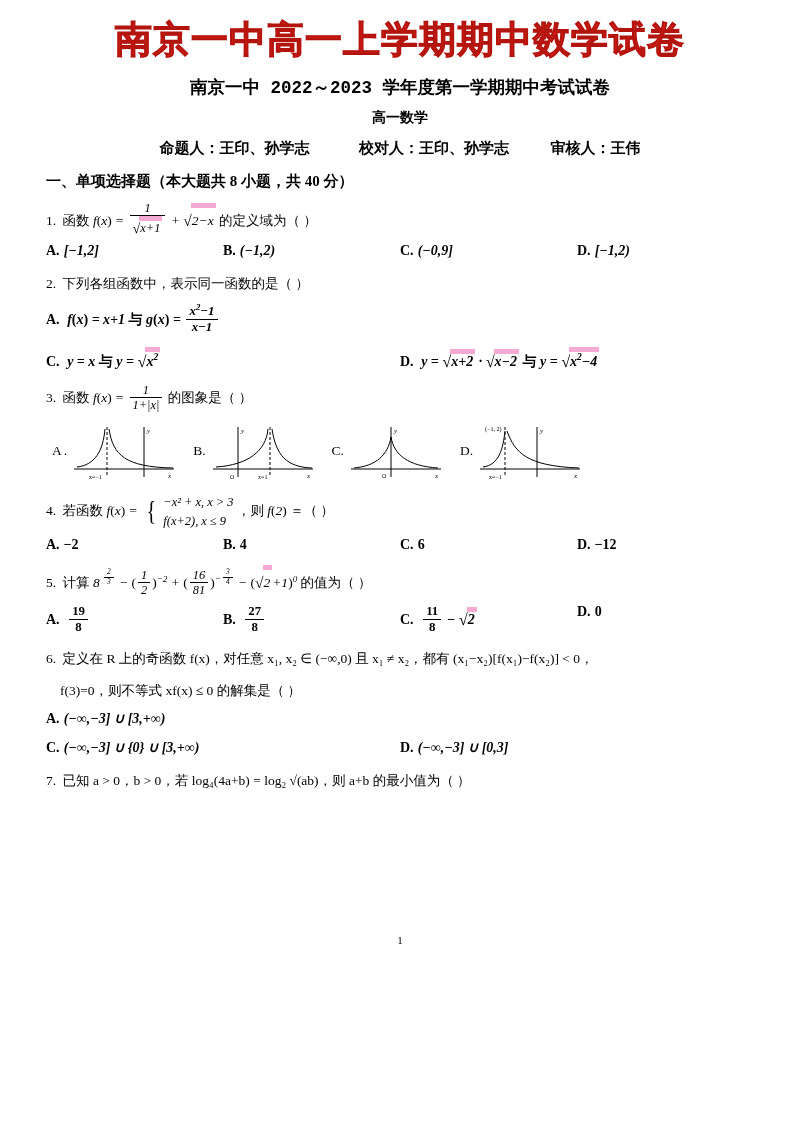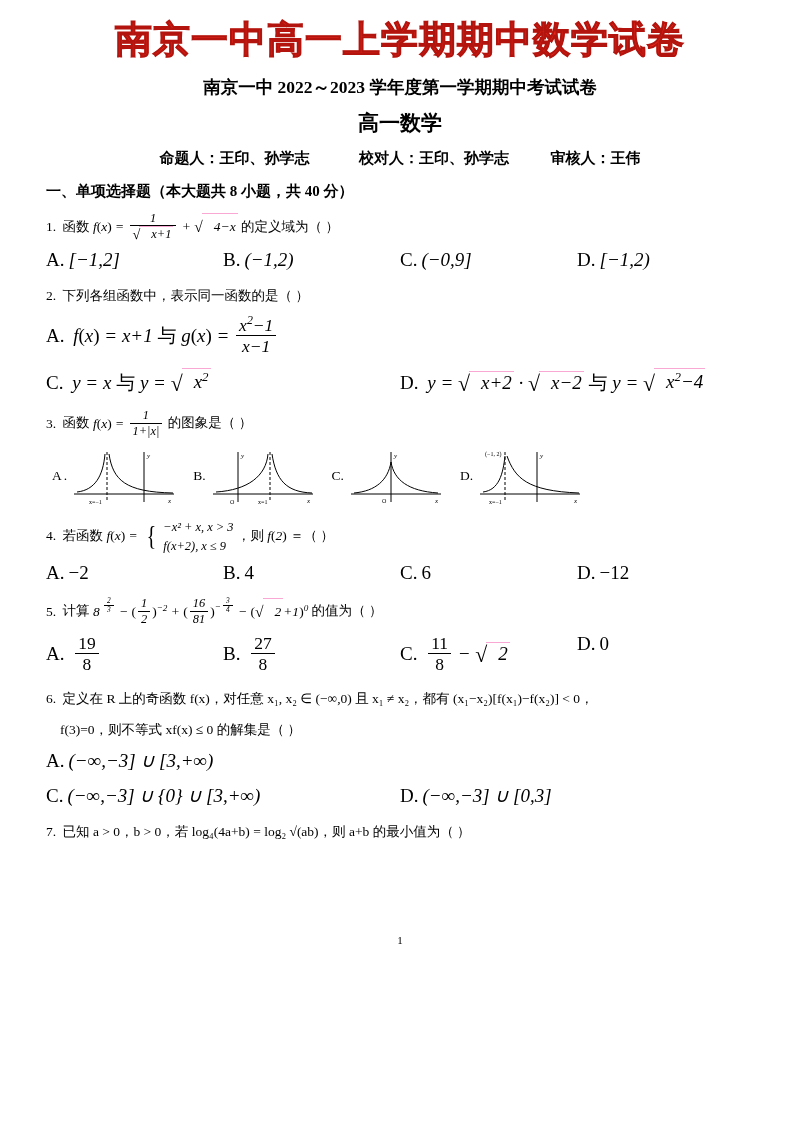--- a/index.html
+++ b/index.html
@@ -26,25 +26,26 @@
     color:#e8261c;
     -webkit-text-stroke:1px #b3140d;
     margin:6px 0 14px 0;
     line-height:1.1;
   }
   .doc-title{
     text-align:center;
     font-weight:bold;
     font-size:17.5px;
     margin:0 0 10px 0;
+    font-family:Liberation Mono, monospace;
   }
   .doc-subtitle{
     text-align:center;
     font-weight:bold;
-    font-size:21px;
+    font-size:14px;
     margin:0 0 12px 0;
   }
   .authors{
     text-align:center;
     font-weight:bold;
     font-size:15px;
     margin:0 0 14px 0;
   }
   .authors span{margin:0 6px;}
   .section-head{
@@ -53,43 +54,44 @@
     margin:0 0 10px 0;
   }
   .q{
     font-size:13.5px;
     line-height:1.9;
     margin:0 0 6px 0;
   }
   .q .num{margin-right:3px;}
   .opts{
     display:flex;
-    font-size:19px;
+    font-size:14px;
     margin:4px 0 12px 0;
+    font-weight:bold;
   }
   .opts.four > div{width:25%;}
   .opts.two > div{width:50%;}
   .opts .lab{margin-right:4px;}
   .math{font-family:"Liberation Serif", serif; font-style:italic;}
   .up{font-style:normal;}
   
   .frac{
     display:inline-block;
     vertical-align:-0.55em;
     text-align:center;
     font-size:0.92em;
     line-height:1.15;
     margin:0 2px;
   }
   .frac .n{display:block;padding:0 3px;}
   .frac .d{display:block;border-top:1px solid #000;padding:0 3px;}
   .sq{
     display:inline-block;
-    border-top:1px solid #f9a8d4;
-    padding:0 2px 0 12px;
+    border-top:5px solid #f9a8d4;
+    padding:0 2px 0 1px;
     margin-left:-1px;
   }
   .rad{font-size:1.15em;vertical-align:-0.08em;}
   sup{font-size:0.68em;}
   .brace{
     display:inline-block;
     vertical-align:middle;
     font-size:2.0em;
     line-height:0.8;
     font-weight:300;
@@ -138,21 +140,21 @@
   </div>
 
   <div class="section-head">一、单项选择题（本大题共 8 小题，共 40 分）</div>
 
   <div class="q">
     <span class="num">1.</span>
     <span>函数</span>
     <span class="math">
       f<span class="up">(</span>x<span class="up">)</span> =
       <span class="frac"><span class="n">1</span><span class="d"><span class="rad">√</span><span class="sq">x+1</span></span></span>
-      + <span class="rad">√</span><span class="sq">4−x</span>
+      + <span class="rad">√</span><span class="sq">2−x</span>
     </span>
     <span>的定义域为（      ）</span>
   </div>
   <div class="opts four">
     <div><span class="lab">A.</span><span class="math">[−1,2]</span></div>
     <div><span class="lab">B.</span><span class="math">(−1,2)</span></div>
     <div><span class="lab">C.</span><span class="math">(−0,9]</span></div>
     <div><span class="lab">D.</span><span class="math">[−1,2)</span></div>
   </div>
 

